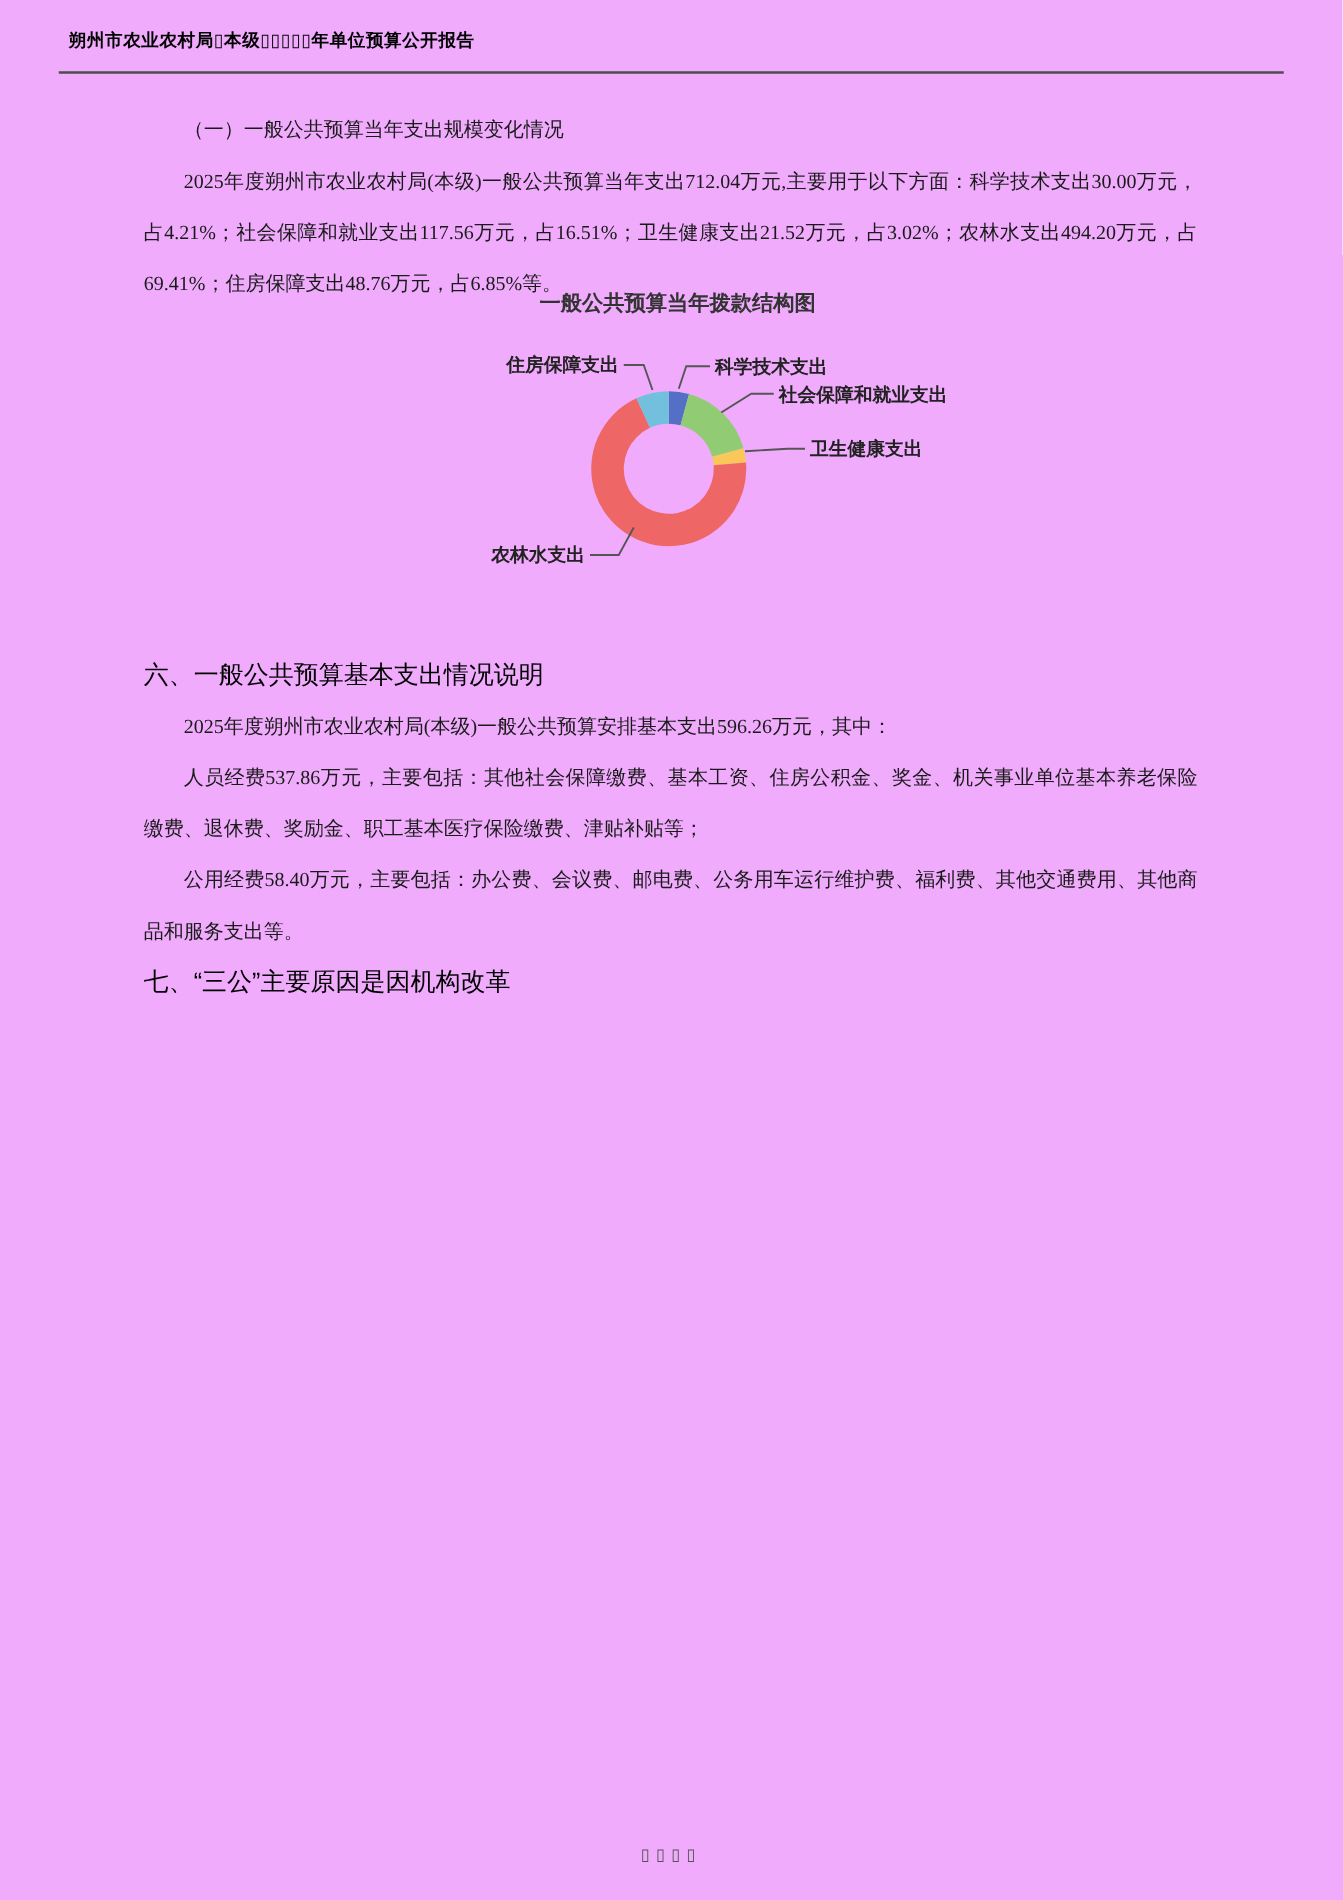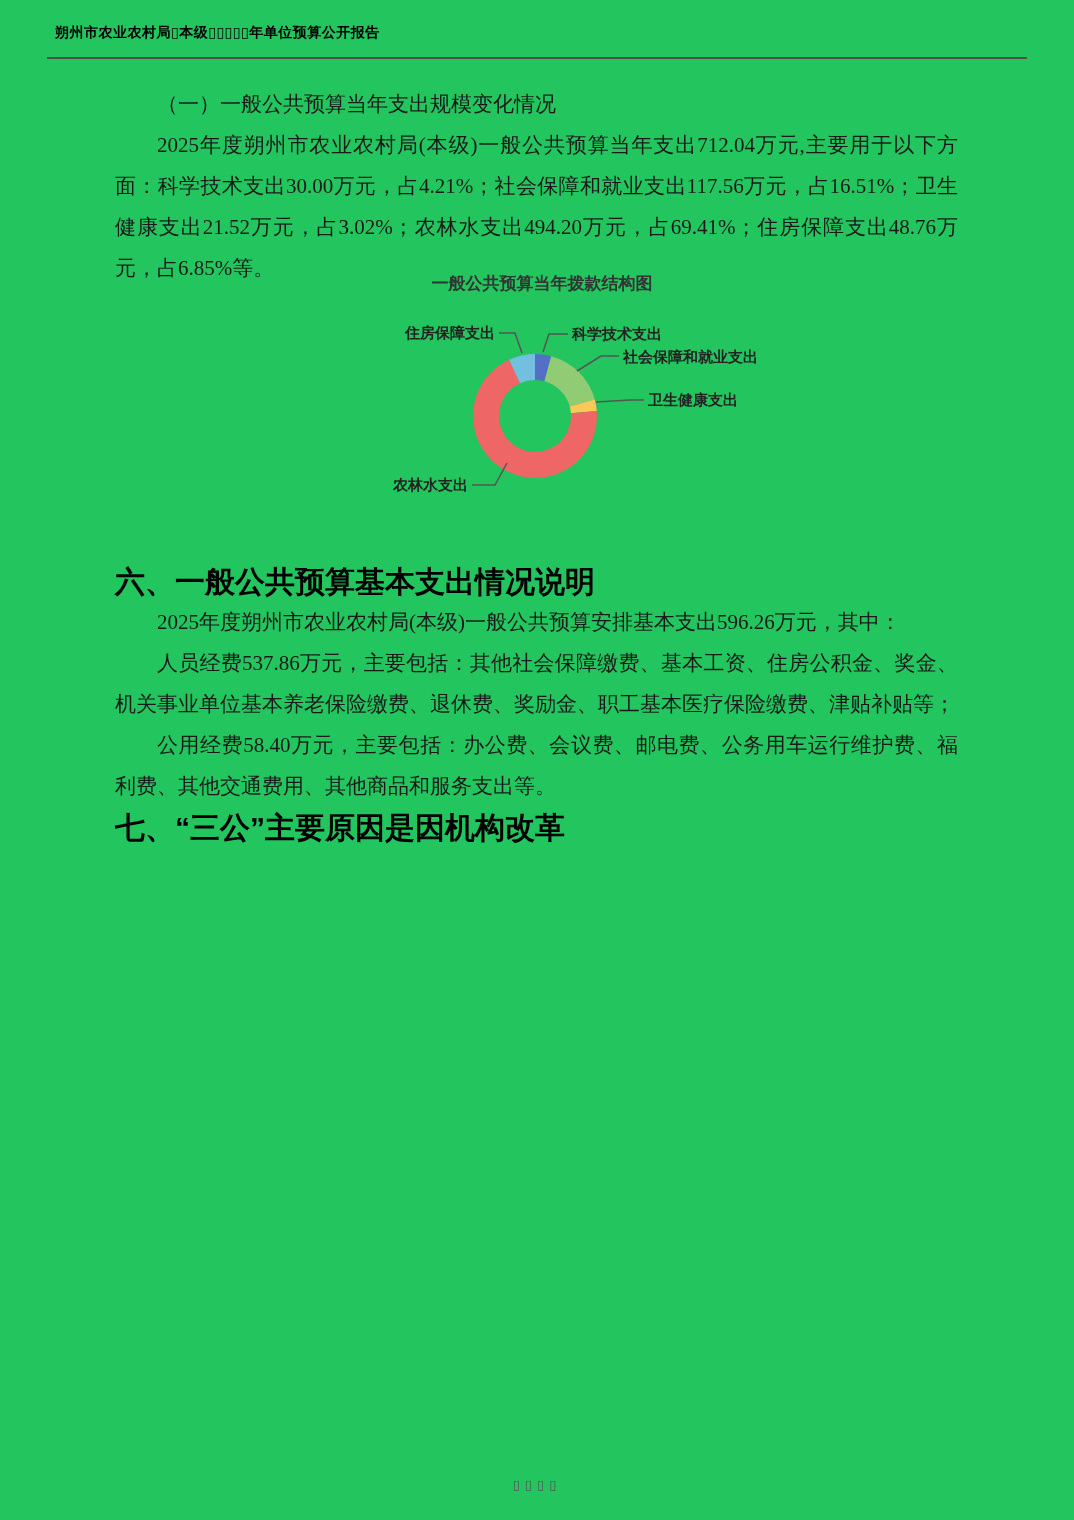--- a/index.html
+++ b/index.html
@@ -1,44 +1,44 @@
 <!DOCTYPE html>
 <html><head>
 <meta charset="utf-8">
 <style>
   html,body{margin:0;padding:0;background:#ffffff;}
   .page{
     position:relative;
     width:1074px;height:1520px;
-    background:#22c55e;
+    background:#f0abfc;
     overflow:hidden;
     font-family:"Liberation Serif","DejaVu Serif",serif;
     color:#1a1a1a;
   }
   .header-title{
     position:absolute;left:55px;top:24px;
     font-family:"Liberation Sans","DejaVu Sans",sans-serif;
     font-weight:bold;font-size:14px;color:#000;
     letter-spacing:.5px;
   }
   .header-rule{
     position:absolute;left:47px;top:57px;width:980px;height:0;
     border-top:2px solid #4d4d4d;
   }
   .content{
     position:absolute;left:115px;top:84px;width:843px;
   }
   p.body{
-    margin:0;font-size:21px;line-height:41px;
+    margin:0;font-size:16px;line-height:41px;
     text-align:justify;color:#1a1a1a;
     font-family:"Liberation Serif","DejaVu Serif",serif;
   }
   p.indent{text-indent:2em;}
   h2.h{
-    margin:0;font-size:30px;line-height:41px;font-weight:bold;color:#000;
+    margin:0;font-size:20px;line-height:41px;font-weight:normal;color:#000;
     font-family:"Liberation Sans","DejaVu Sans",sans-serif;
   }
   .chart-wrap{
     position:relative;height:272px;width:100%;
   }
   .chart-svg{position:absolute;left:253px;top:-30px;}
   .chart-title{
     font-family:"Liberation Sans","DejaVu Sans",sans-serif;
     font-weight:bold;font-size:17px;fill:#333;
   }

